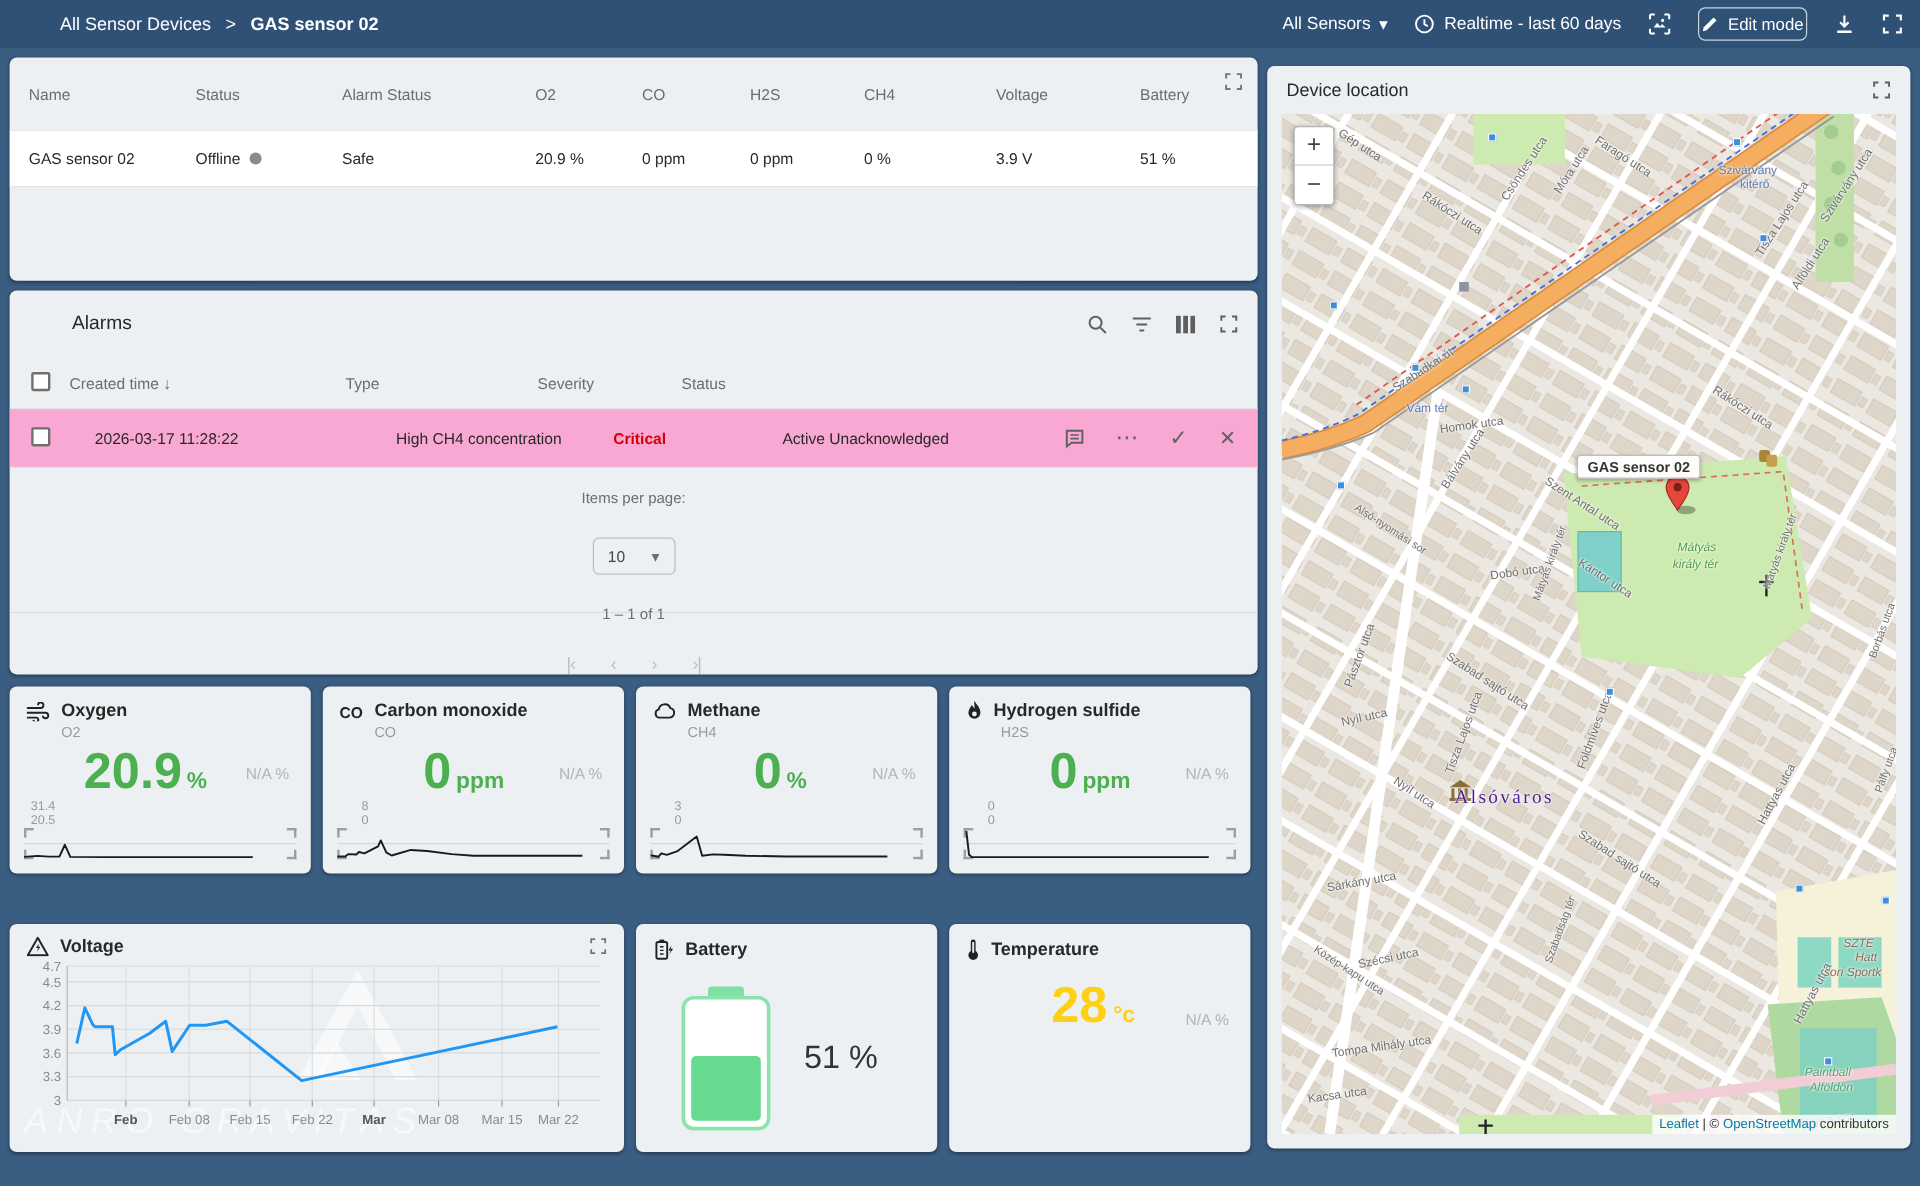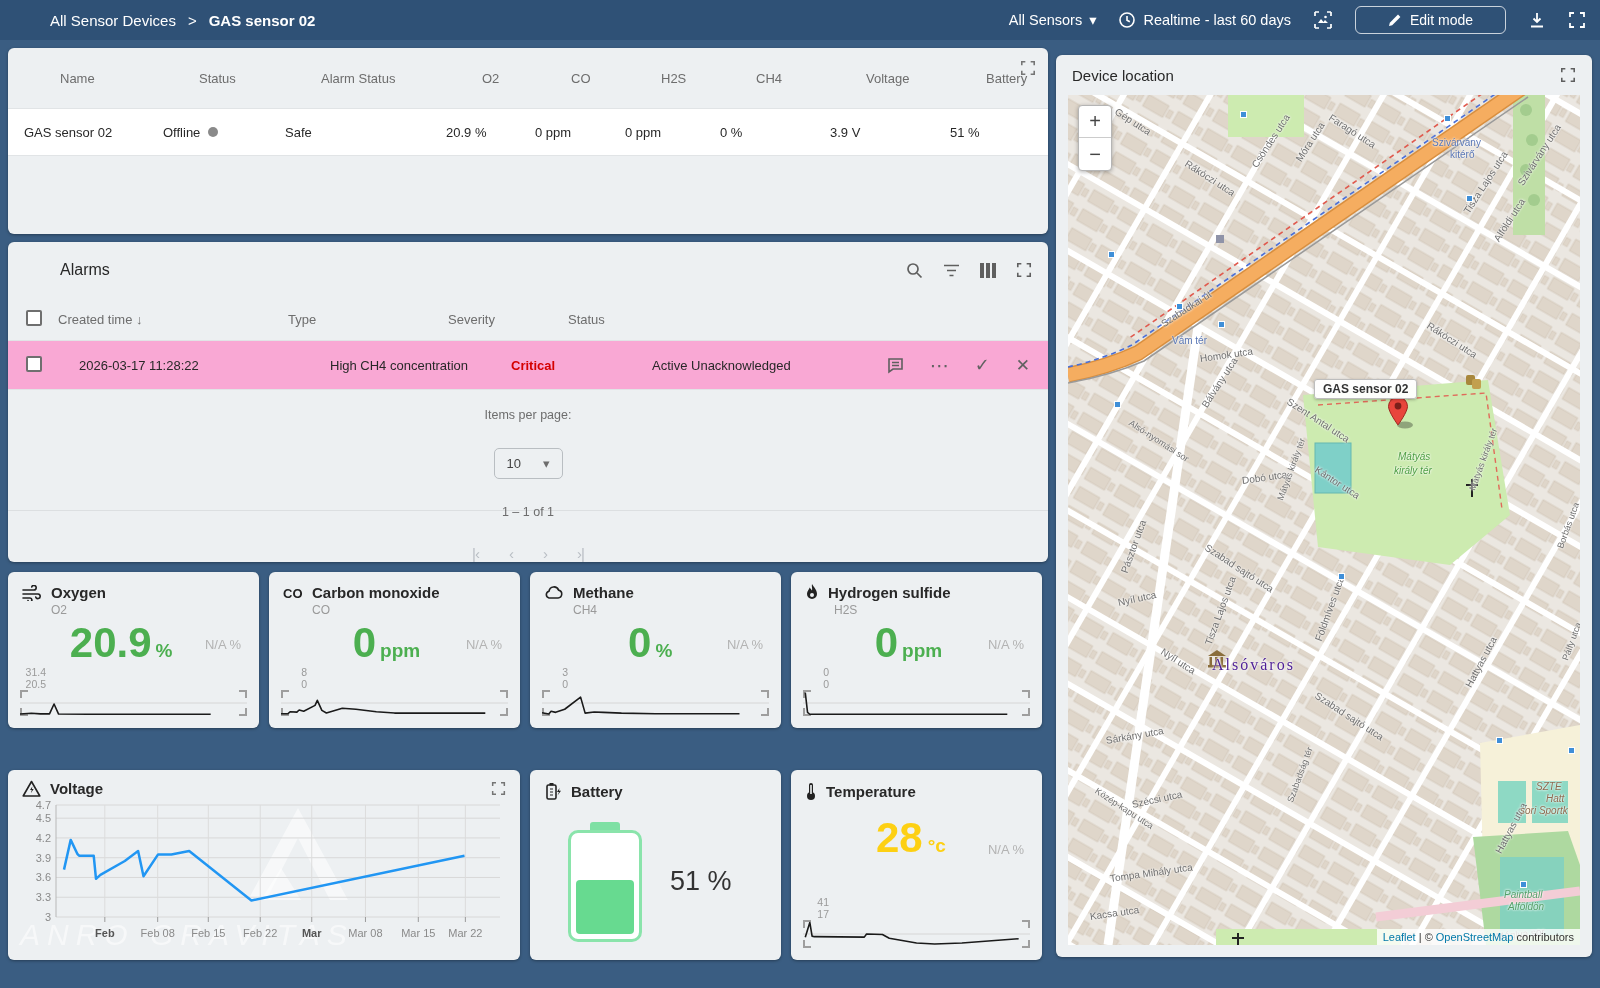--- a/index.html
+++ b/index.html
@@ -3,27 +3,27 @@
 <meta charset="utf-8">
 <style>
   *{margin:0;padding:0;box-sizing:border-box;}
   html,body{width:1600px;height:988px;overflow:hidden;}
   body{background:#3a5d82;font-family:"Liberation Sans",sans-serif;position:relative;}
   .topbar{position:absolute;left:0;top:0;width:1600px;height:40px;background:#2f5176;display:flex;align-items:center;color:#fff;padding:0 14px;}
   .crumb{font-size:15px;display:flex;align-items:center;gap:12px;margin-left:36px;}
   .crumb .current{font-weight:bold;}
   .topbar-right{margin-left:auto;display:flex;align-items:center;gap:22px;}
   .tb-item{display:flex;align-items:center;gap:7px;font-size:14.5px;cursor:pointer;}
-  .edit-btn{display:flex;align-items:center;gap:8px;border:1px solid rgba(255,255,255,.75);border-radius:6px;padding:5px 32px;font-size:14px;cursor:pointer;}
+  .edit-btn{display:flex;align-items:center;gap:8px;border:1px solid rgba(255,255,255,.75);border-radius:6px;padding:5px 2px;font-size:14px;cursor:pointer;}
   .icon-btn{display:flex;align-items:center;cursor:pointer;}
   .card{position:absolute;background:#edf0f2;border-radius:6px;box-shadow:0 1px 3px rgba(0,0,0,.35);overflow:hidden;}
   
   #table-card{left:8px;top:48px;width:1040px;height:186px;}
   .dt-grid{display:grid;grid-template-columns:139px 122px 161px 89px 90px 95px 110px 120px 1fr;align-items:center;}
-  .dt-head{height:60px;color:#6d6d6d;font-size:13px;padding-left:36px;}
+  .dt-head{height:60px;color:#6d6d6d;font-size:13px;}
   .dt-head>div{padding-left:16px;}
   .dt-row{height:48px;background:#fff;border-top:1px solid #e1e4e6;border-bottom:1px solid #e1e4e6;color:#282828;font-size:13px;}
   .dt-row>div{padding-left:16px;}
   .status-cell{display:flex;align-items:center;gap:8px;}
   .dot{width:10px;height:10px;border-radius:50%;background:#8a8a8a;display:inline-block;}
   .expand-ico{position:absolute;right:12px;top:12px;}
   
   #alarms-card{left:8px;top:242px;width:1040px;height:320px;}
   .al-titlebar{height:56px;display:flex;align-items:center;padding:0 16px;}
   .al-title{font-size:16px;color:#282828;margin-left:36px;}
@@ -462,36 +462,20 @@
         <rect x="4" y="1" width="4" height="11" rx="2" fill="#222"></rect>
         <rect x="5.2" y="3" width="1.6" height="9" fill="#edf0f2"></rect>
       </svg>
     <span class="g-title">Temperature</span>
   </div>
   <div class="temp-value">
       <span>28</span>
       <span class="temp-unit">°c</span>
     </div>
   <span class="g-na" style="position:absolute;right:18px;top:72px;">N/A %</span>
-  <div class="sparkrow" style="height:52px;">
-    <div class="spark-labels">
-        <span>41</span>
-        <span>17</span>
-      </div>
-    <div class="sparkbox">
-      <span class="br tl"></span>
-        <span class="br tr"></span>
-        <span class="br bl"></span>
-        <span class="br brr"></span>
-      <svg viewBox="0 0 100 40" preserveAspectRatio="none">
-          <line x1="0" y1="20" x2="100" y2="20" stroke="#d6d6d6" stroke-width="1" vector-effect="non-scaling-stroke"></line>
-          <polyline points="1.0,24.5 3.0,3.5 4.0,23.0 5.0,23.8 27.0,24.5 28.0,20.0 35.0,20.8 38.0,26.0 50.0,32.8 58.0,34.3 70.0,32.8 95.0,26.8" fill="none" stroke="#1a1a1a" stroke-width="1.6" stroke-linejoin="round" vector-effect="non-scaling-stroke"></polyline>
-        </svg>
-    </div>
-  </div>
 </section>
 
 <section class="card" id="map-card">
   <div class="map-titlebar">
     <span class="map-title">Device location</span>
     <span style="margin-left:auto;">
         <svg class="ic" width="16" height="16" viewBox="0 0 18 18">
           <path d="M2 6V2h4M12 2h4v4M16 12v4h-4M6 16H2v-4" stroke="#5f5f5f" stroke-width="1.8" fill="none"></path>
         </svg>
       </span>

